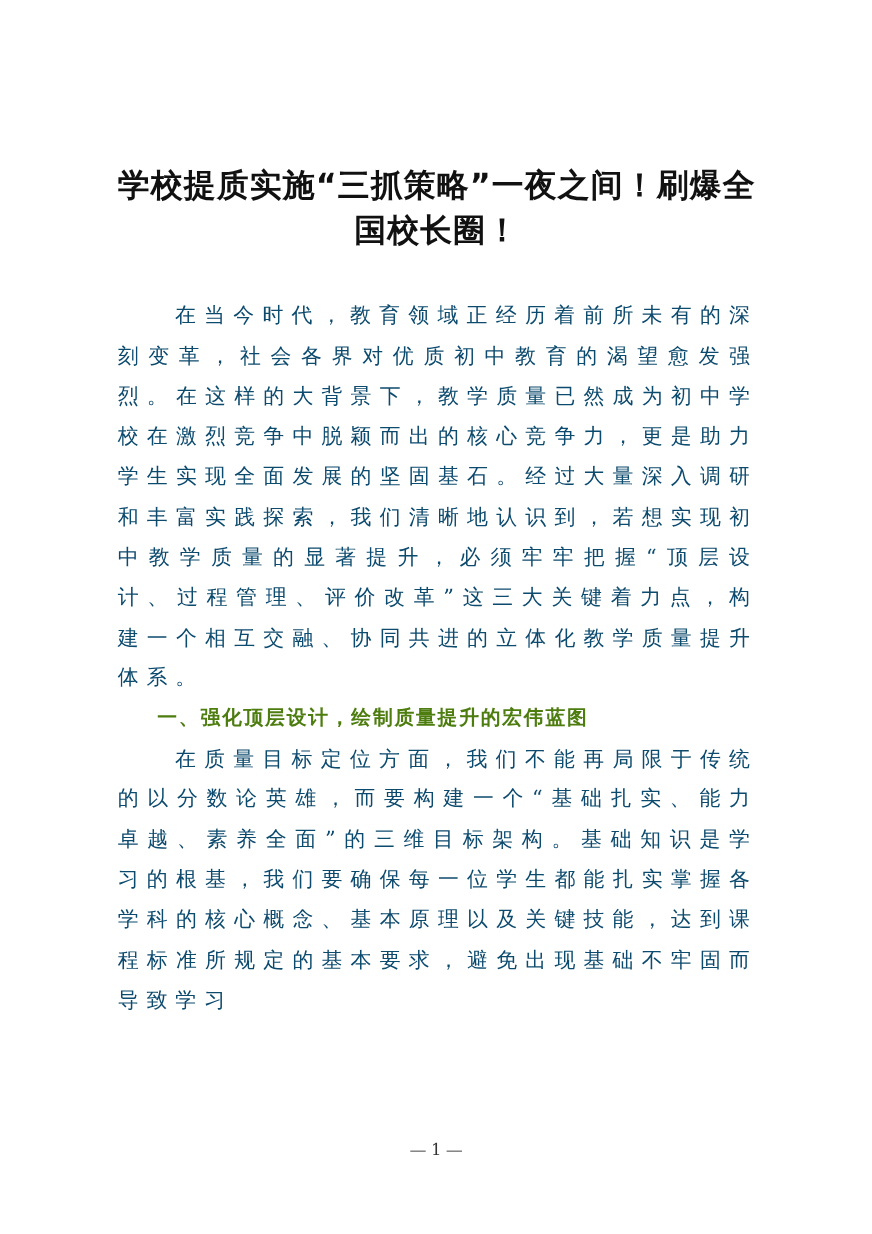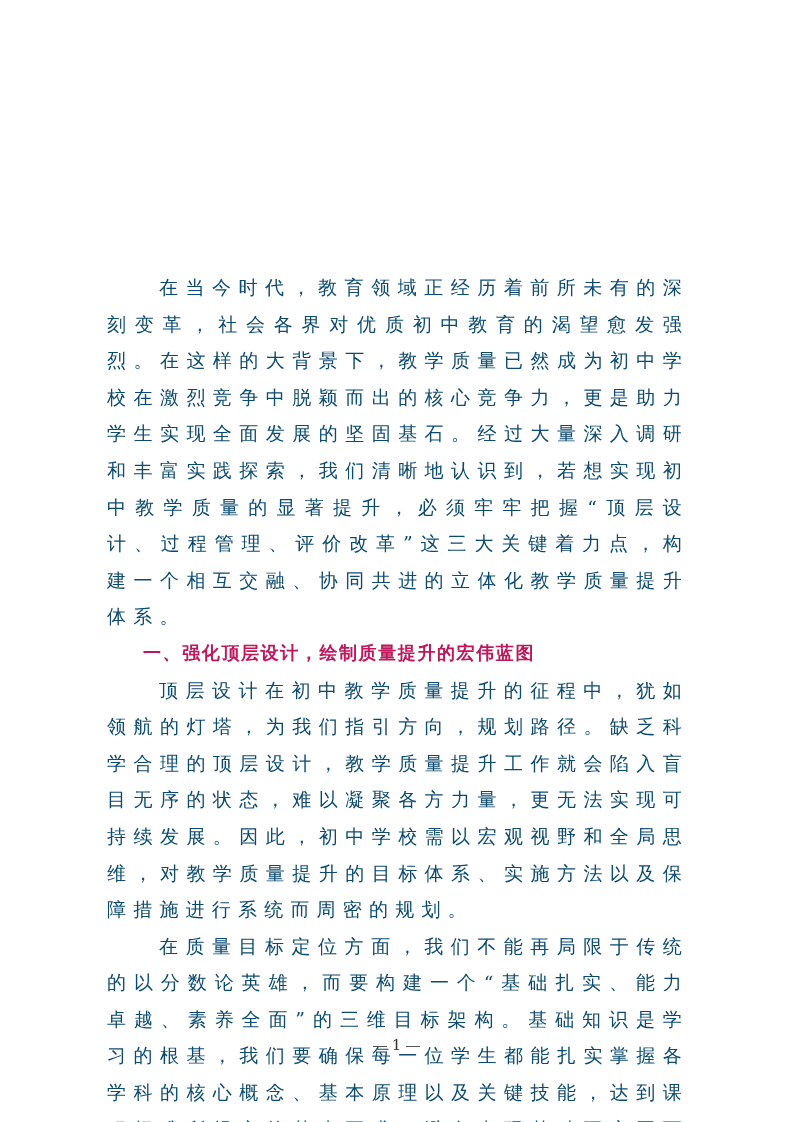--- a/index.html
+++ b/index.html
@@ -54,21 +54,21 @@
       word-break: break-all;
     }
     .heading {
       margin: 0;
       font-family: "DejaVu Sans", "Liberation Sans", sans-serif;
       font-weight: bold;
       font-size: 18px;
       line-height: 36.6px;
       letter-spacing: 1.6px;
       text-indent: 36px;
-      color: #be185d;
+      color: #4d7c0f;
     }
     .footer {
       position: absolute;
       left: 0;
       width: 793px;
       top: 1036px;
       text-align: center;
       font-size: 15px;
       color: #333333;
     }
@@ -78,24 +78,24 @@
       height: 1px;
       background: #555555;
       vertical-align: middle;
       margin: 0 5px;
     }
   </style>
 </head>
 <body>
 
 <div class="page">
+  <h1 class="title">学校提质实施“三抓策略”一夜之间！刷爆全国校长圈！</h1>
 
   <div class="body">
     <p class="para">在当今时代，教育领域正经历着前所未有的深刻变革，社会各界对优质初中教育的渴望愈发强烈。在这样的大背景下，教学质量已然成为初中学校在激烈竞争中脱颖而出的核心竞争力，更是助力学生实现全面发展的坚固基石。经过大量深入调研和丰富实践探索，我们清晰地认识到，若想实现初中教学质量的显著提升，必须牢牢把握“顶层设计、过程管理、评价改革”这三大关键着力点，构建一个相互交融、协同共进的立体化教学质量提升体系。</p>
     <p class="heading">一、强化顶层设计，绘制质量提升的宏伟蓝图</p>
-    <p class="para">顶层设计在初中教学质量提升的征程中，犹如领航的灯塔，为我们指引方向，规划路径。缺乏科学合理的顶层设计，教学质量提升工作就会陷入盲目无序的状态，难以凝聚各方力量，更无法实现可持续发展。因此，初中学校需以宏观视野和全局思维，对教学质量提升的目标体系、实施方法以及保障措施进行系统而周密的规划。</p>
     <p class="para">在质量目标定位方面，我们不能再局限于传统的以分数论英雄，而要构建一个“基础扎实、能力卓越、素养全面”的三维目标架构。基础知识是学习的根基，我们要确保每一位学生都能扎实掌握各学科的核心概念、基本原理以及关键技能，达到课程标准所规定的基本要求，避免出现基础不牢固而导致学习</p>
   </div>
 
   <div class="footer">
     <span class="dash"></span><span>1</span><span class="dash"></span>
   </div>
 </div>
 
 </body></html>

